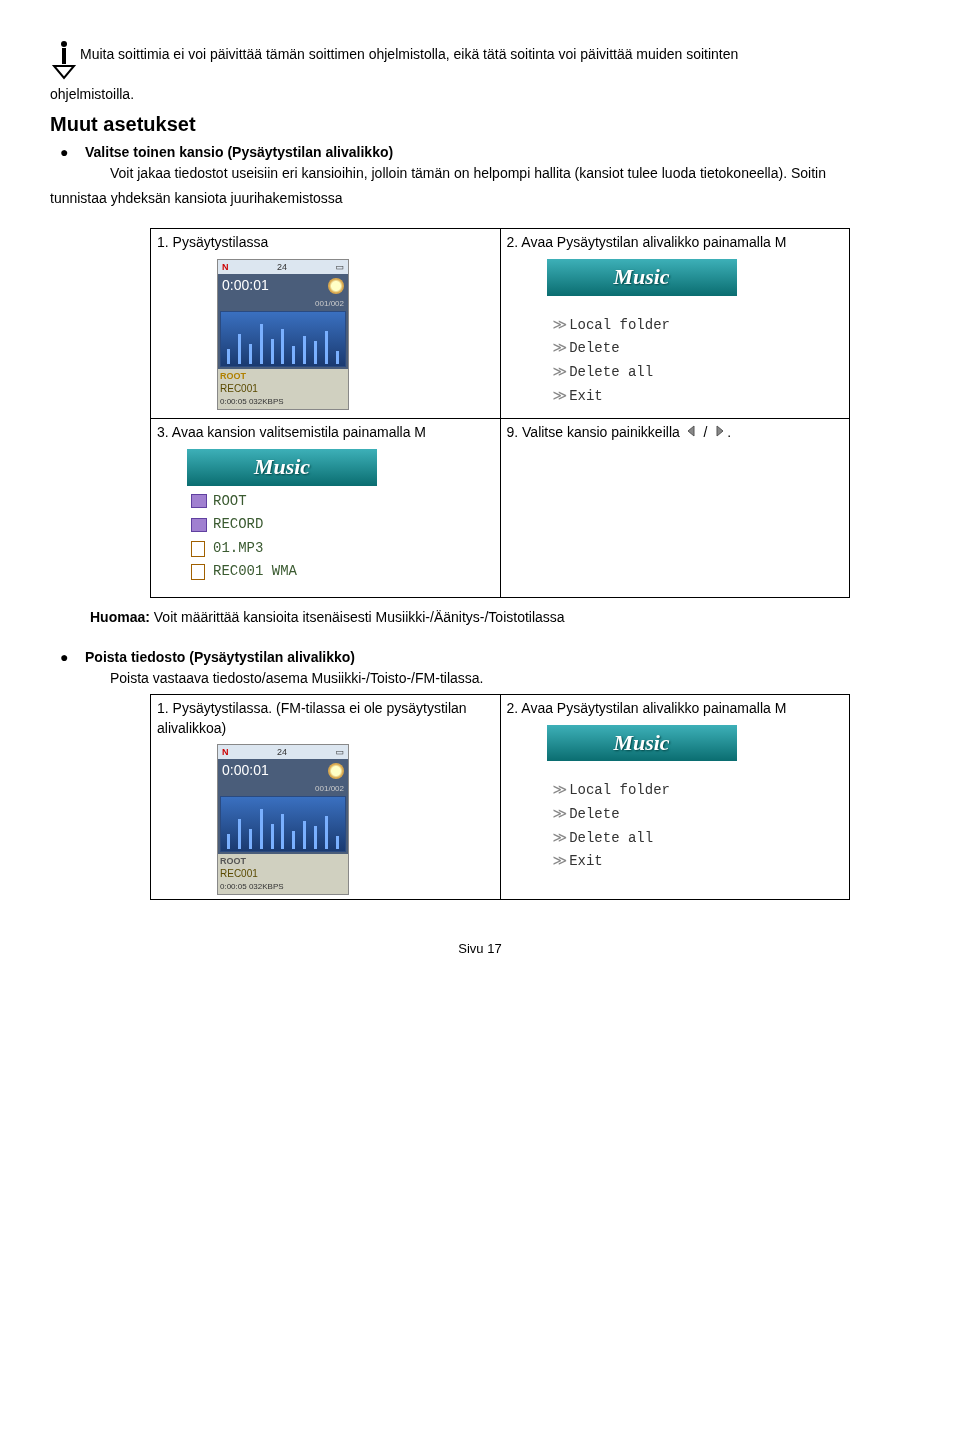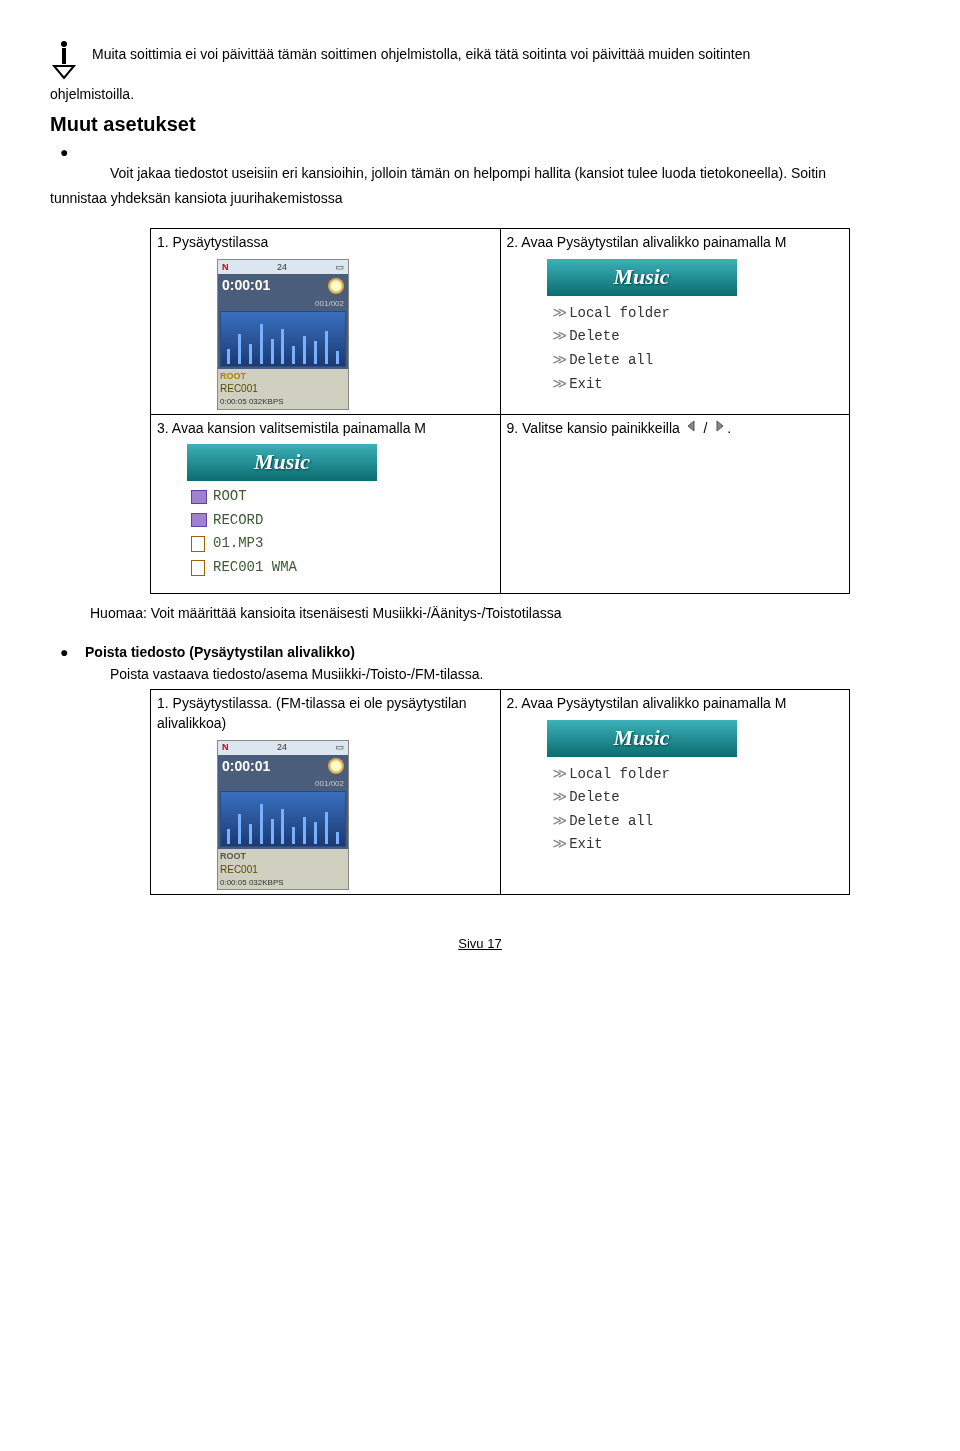--- a/index.html
+++ b/index.html
@@ -8,21 +8,20 @@
     color: #000;
     margin: 0;
     padding: 40px 50px;
     width: 860px;
     line-height: 1.4;
   }
   .warning-row {
     display: flex;
     align-items: flex-start;
     margin-bottom: 5px;
-    gap: 12px;
   }
   .warning-icon {
     width: 30px;
     flex-shrink: 0;
   }
   .warning-icon svg { display: block; }
   .warning-text {
     padding-top: 5px;
   }
   .section-title {
@@ -81,21 +80,21 @@
     color: #333;
     display: flex;
     justify-content: space-between;
     padding: 0 4px;
     align-items: center;
   }
   .p-time {
     background: #4a5d7a;
     color: #fff;
     font-size: 14px;
-    font-weight: bold;
+    font-weight: normal;
     padding: 2px 4px;
     display: flex;
     justify-content: space-between;
     align-items: center;
   }
   .p-disc {
     width: 16px;
     height: 16px;
     background: radial-gradient(circle, #fffFC6 40%, #d9a84e 60%);
     border-radius: 50%;
@@ -132,21 +131,21 @@
     color: #fff;
     font-family: "Times New Roman", serif;
     font-size: 22px;
     font-weight: bold;
     font-style: italic;
     text-align: center;
     padding: 3px 0;
     text-shadow: 1px 1px 2px #044;
   }
   .mm-items {
-    padding: 6px 0 6px 6px;
+    padding: 18px 0 6px 6px;
     background: #fff;
   }
   .mm-item {
     font-family: "SimSun", "Courier New", monospace;
     font-size: 14px;
     color: #333;
     padding: 2px 0;
   }
   .mm-arrow { color: #888; margin-right: 2px; }
   
@@ -171,27 +170,26 @@
   }
   .fm-file-icon {
     width: 12px;
     height: 14px;
     background: #fff;
     border: 1px solid #a06000;
     margin-right: 8px;
     position: relative;
   }
   .note-label {
-    font-weight: normal;
+    font-weight: bold;
   }
   .footer {
     text-align: center;
     margin-top: 40px;
     font-size: 13px;
-    text-decoration: underline;
   }
 </style>
 </head>
 <body>
 
 <div class="warning-row">
   <div class="warning-icon">
     <svg width="28" height="40" viewBox="0 0 28 40">
       <circle cx="14" cy="4" r="3" fill="#000"></circle>
       <rect x="12" y="8" width="4" height="16" fill="#000"></rect>
@@ -199,20 +197,21 @@
     </svg>
   </div>
   <div class="warning-text">Muita soittimia ei voi päivittää tämän soittimen ohjelmistolla, eikä tätä soitinta voi päivittää muiden soitinten</div>
 </div>
 <p class="para">ohjelmistoilla.</p>
 
 <div class="section-title">Muut asetukset</div>
 
 <div class="bullet-block">
   <div class="bullet-mark">●</div>
+  <div class="bullet-heading">Valitse toinen kansio (Pysäytystilan alivalikko)</div>
 </div>
 <p class="para indent">Voit jakaa tiedostot useisiin eri kansioihin, jolloin tämän on helpompi hallita (kansiot tulee luoda tietokoneella). Soitin</p>
 <p class="para">tunnistaa yhdeksän kansiota juurihakemistossa</p>
 
 <table class="grid">
   <tbody>
       <tr>
     <td>
       <div class="cell-text">1. Pysäytystilassa</div>
 

